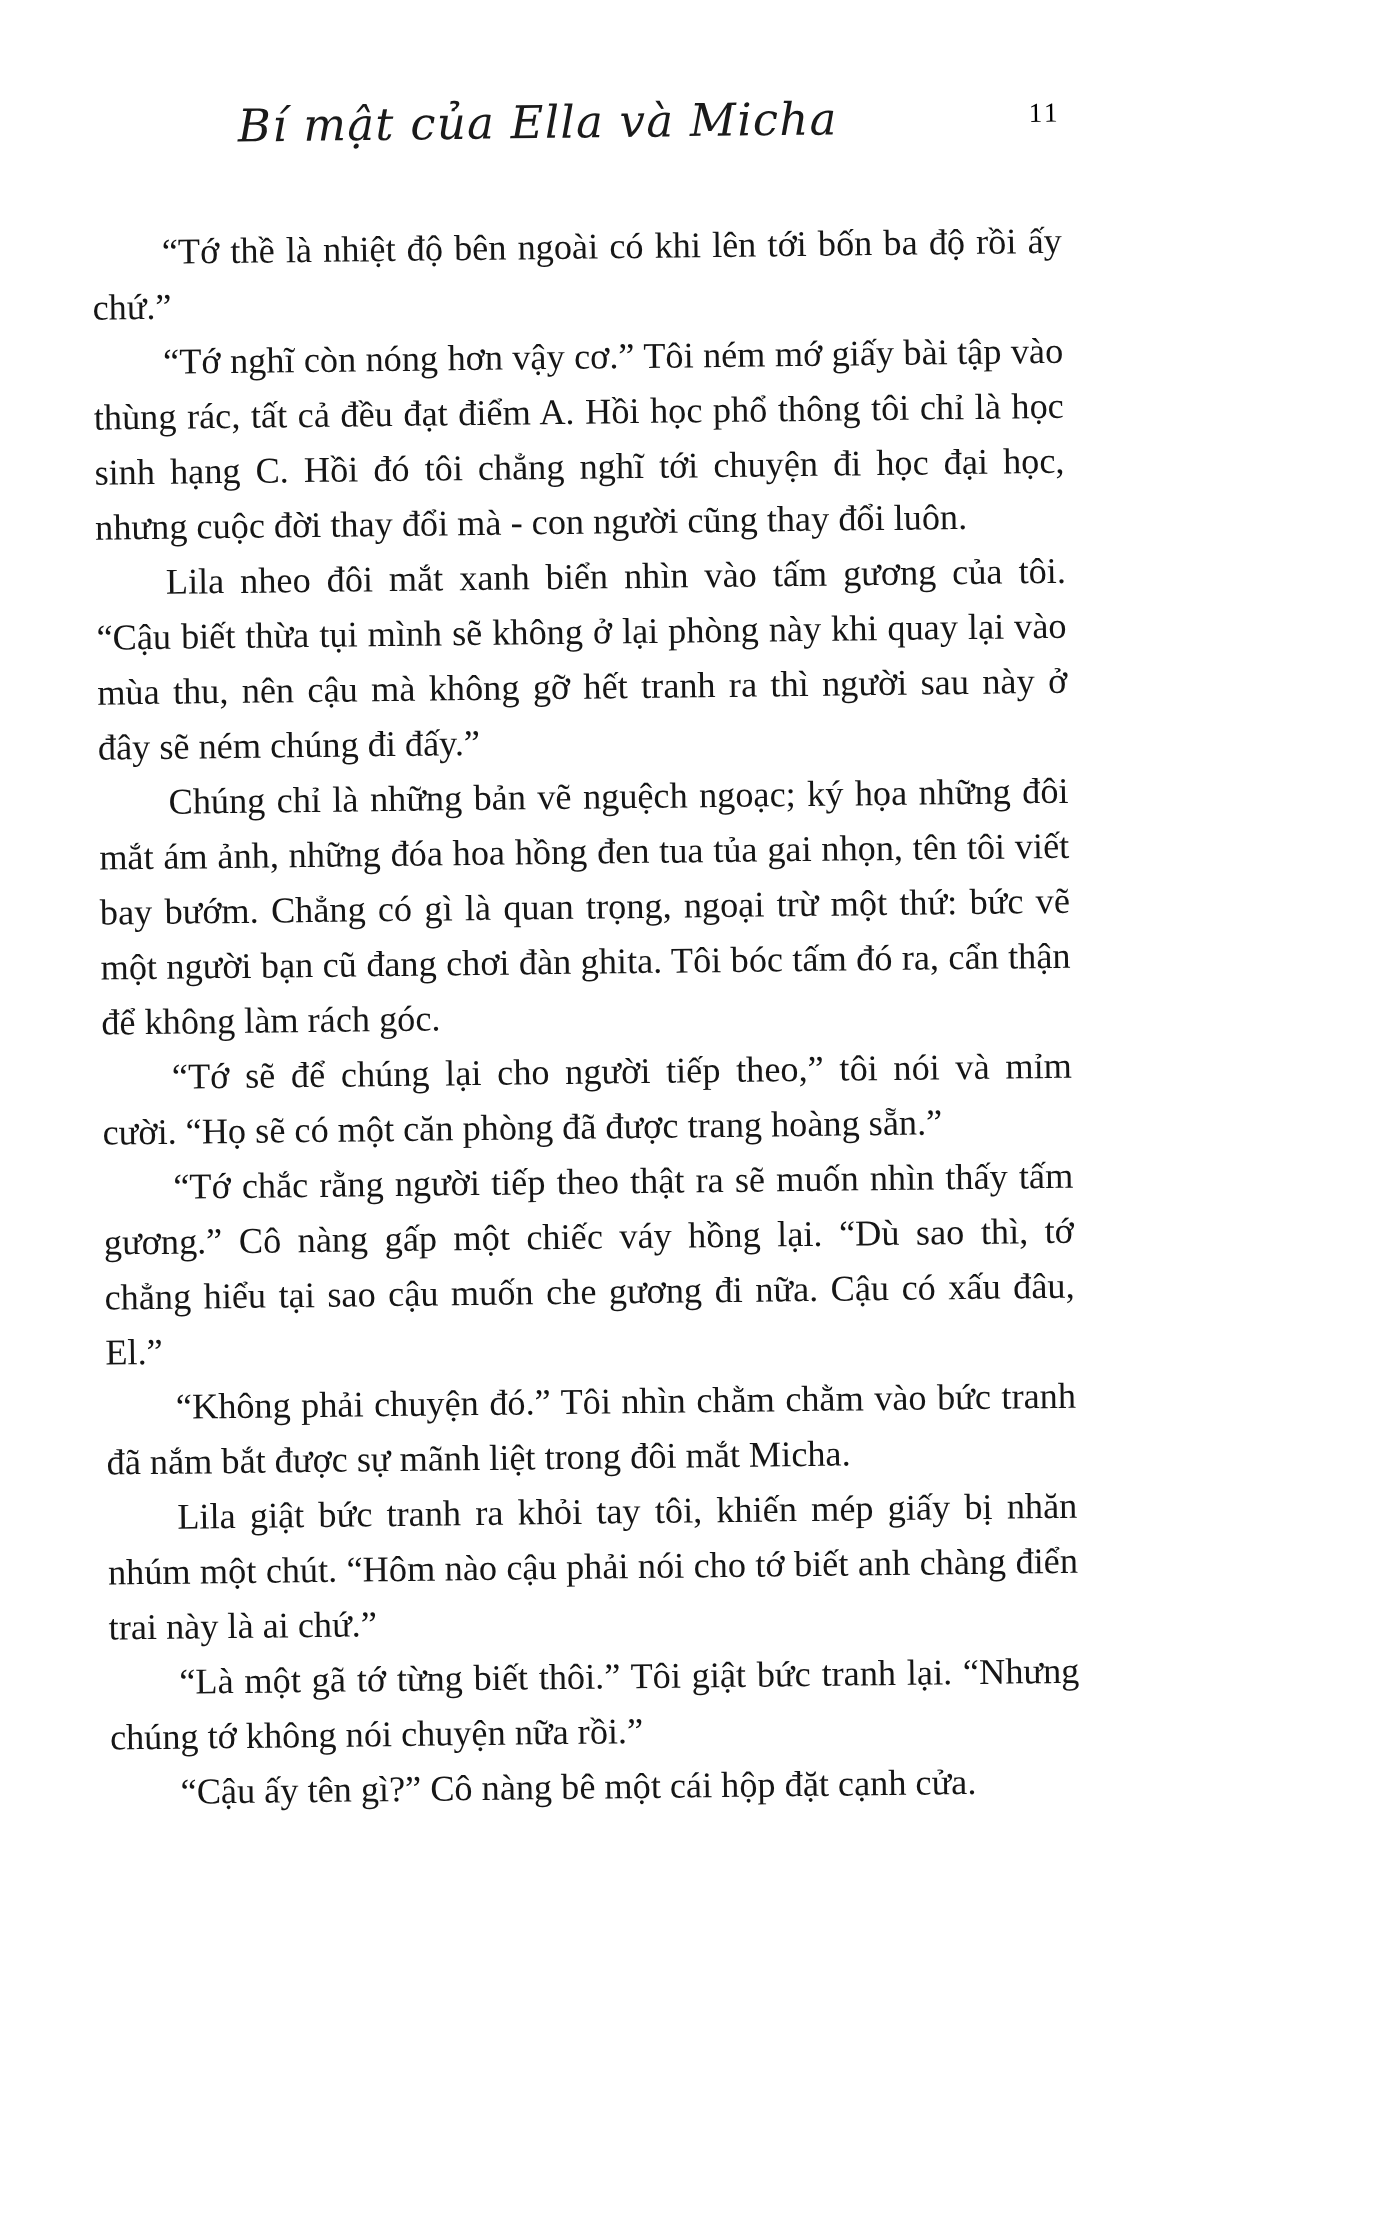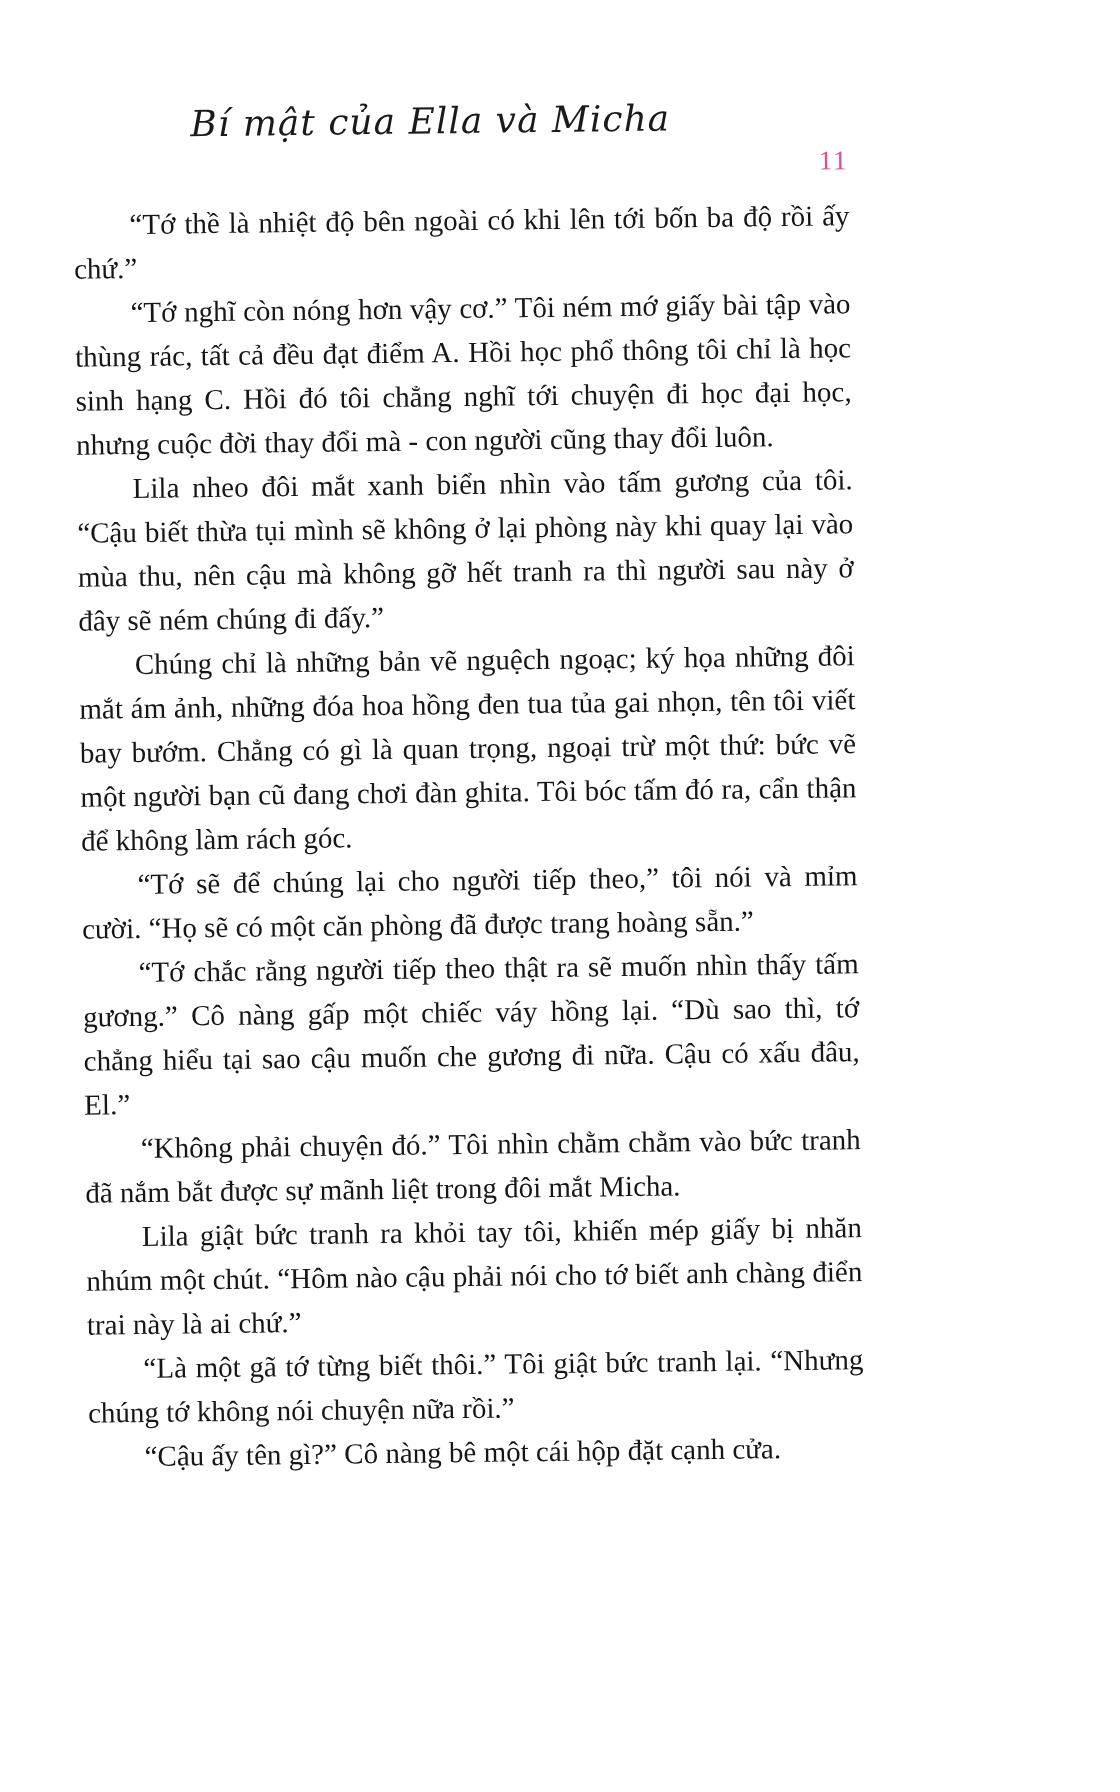--- a/index.html
+++ b/index.html
@@ -7,21 +7,21 @@
     width: 1120px;
     height: 1792px;
     background: #ffffff;
     font-family: "Liberation Serif", serif;
     color: #161616;
     overflow: hidden;
   }
   .page {
     width: 1120px;
     height: 1792px;
-    padding: 100px 272px 0 72px;
+    padding: 78px 272px 0 72px;
     position: relative;
   }
   .page-inner {
     transform: rotate(-0.7deg);
     transform-origin: 50% 0%;
   }
   .header {
     position: relative;
     height: 60px;
     margin-bottom: 38px;
@@ -34,24 +34,23 @@
     font-family: "DejaVu Serif", serif;
     font-style: italic;
     font-size: 36px;
     letter-spacing: 1px;
     color: #1a1a1a;
   }
   .page-number {
     position: absolute;
     right: 0;
     top: 4px;
-    font-size: 27px;
+    font-size: 22px;
     letter-spacing: 2px;
-    color: #ec4899;
-    margin-top: 46px;
+    color: #000000;
   }
   .body-text p {
     font-size: 29px;
     line-height: 44px;
     text-align: justify;
     text-indent: 56px;
     color: #161616;
     margin: 0;
   }
 </style>

